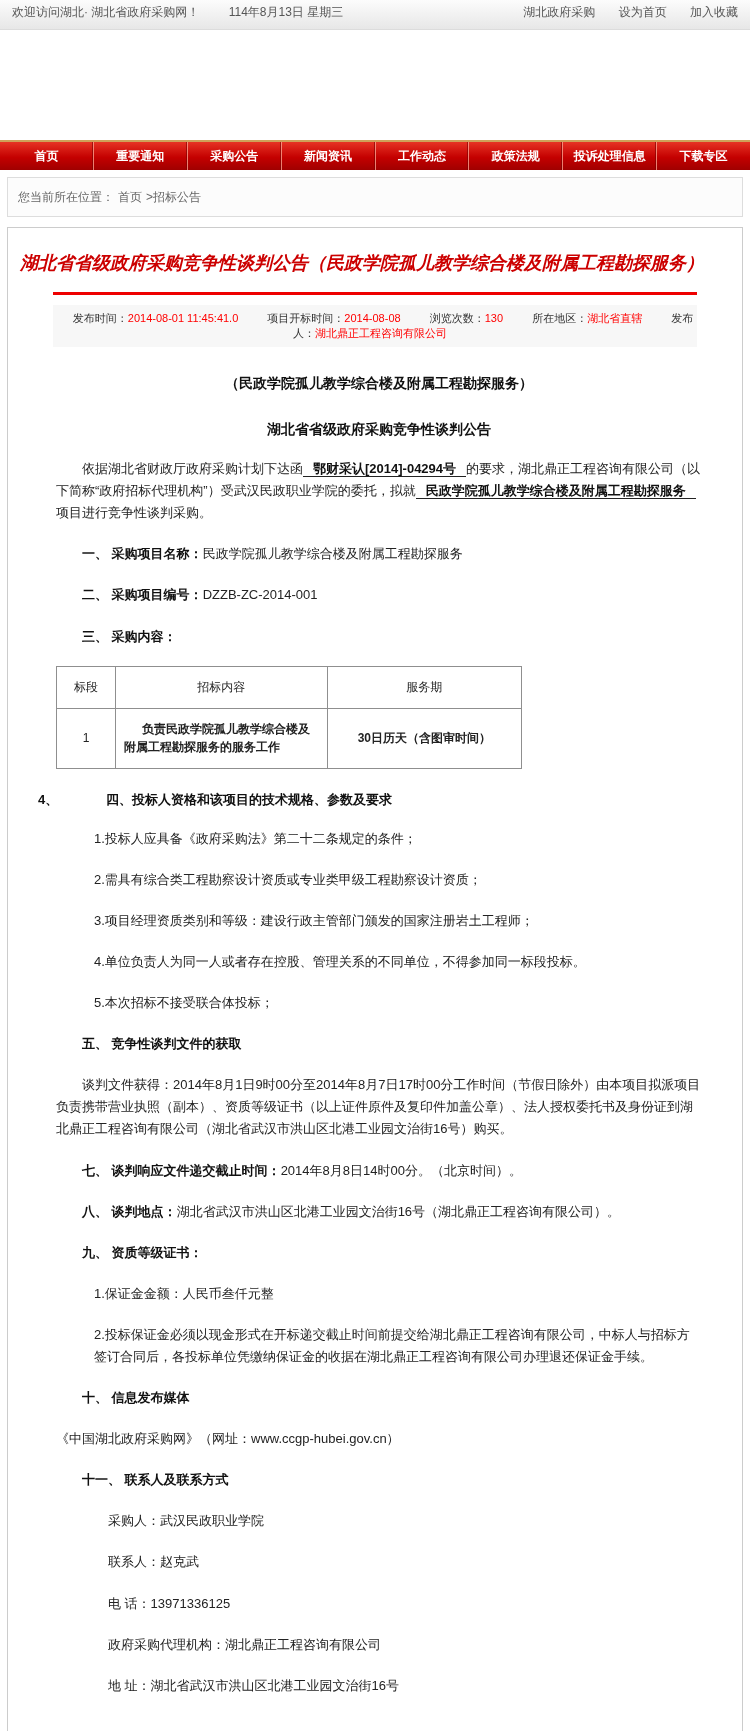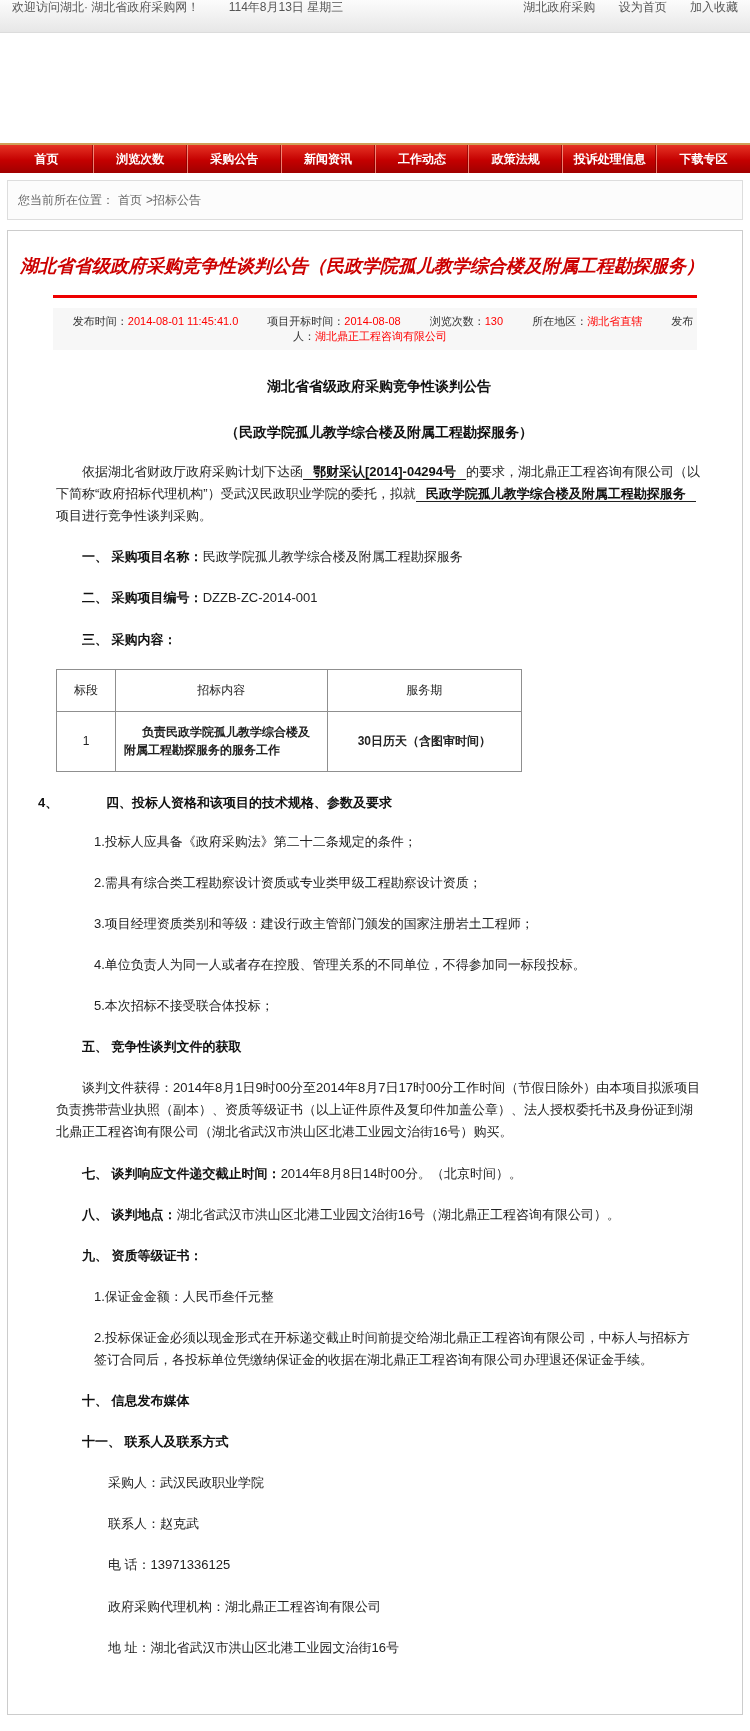--- a/index.html
+++ b/index.html
@@ -2,21 +2,21 @@
 <html style="--nav-red: #c40000; --title-red: #cc0000; --rule-red: #ee0000; --value-red: #ff0000;"><head>
 <meta charset="utf-8">
 <title></title>
 <style>
   * { margin:0; padding:0; box-sizing:border-box; }
   html,body { background:#fff; }
   body { width:750px; font-family:"Liberation Sans", sans-serif; color:#333; }
 
   
   .topbar { height:30px; background:linear-gradient(#fcfcfc,#e7e7e7); border-bottom:1px solid #dcdcdc;
-            display:flex; justify-content:space-between; align-items:flex-end; padding:16px 12px; font-size:12px; color:#555; }
+            display:flex; justify-content:space-between; align-items:flex-start; padding:4px 12px; font-size:12px; color:#555; }
   .topbar-left span { margin-right:26px; }
   .topbar-right a { color:#555; text-decoration:none; margin-left:20px; }
 
   .logo-space { height:110px; background:#fff; }
 
   
   .nav { height:30px; border-top:2px solid #cfa159; display:flex;
          background:linear-gradient(#e63324, var(--nav-red,#c40000) 55%, #a00000); }
   .nav-item { flex:1; display:flex; align-items:center; justify-content:center; color:#fff;
               font-weight:bold; font-size:12px; text-decoration:none;
@@ -68,21 +68,21 @@
     <a href="#">湖北政府采购</a>
     <a href="#">设为首页</a>
     <a href="#">加入收藏</a>
   </div>
 </div>
 
 <div class="logo-space"></div>
 
 <nav class="nav">
   <a href="#" class="nav-item">首页</a>
-  <a href="#" class="nav-item">浏览次数</a>
+  <a href="#" class="nav-item">重要通知</a>
   <a href="#" class="nav-item">采购公告</a>
   <a href="#" class="nav-item">新闻资讯</a>
   <a href="#" class="nav-item">工作动态</a>
   <a href="#" class="nav-item">政策法规</a>
   <a href="#" class="nav-item">投诉处理信息</a>
   <a href="#" class="nav-item">下载专区</a>
 </nav>
 
 <div class="breadcrumb">
   <span>您当前所在位置：</span>
@@ -96,22 +96,22 @@
 
   <div class="meta-bar">
     <span class="l">发布时间：</span><span class="v">2014-08-01 11:45:41.0</span>
     <span class="l">项目开标时间：</span><span class="v">2014-08-08</span>
     <span class="l">浏览次数：</span><span class="v">130</span>
     <span class="l">所在地区：</span><span class="v">湖北省直辖</span>
     <span class="l">发布人：</span><span class="v">湖北鼎正工程咨询有限公司</span>
   </div>
 
   <article>
+    <h2 class="doc-title">（民政学院孤儿教学综合楼及附属工程勘探服务）</h2>
     <h2 class="doc-title">湖北省省级政府采购竞争性谈判公告</h2>
-    <h2 class="doc-title">（民政学院孤儿教学综合楼及附属工程勘探服务）</h2>
 
     <p class="para-indent"><span>依据湖北省财政厅政府采购计划下达函</span><span class="u">鄂财采认[2014]-04294号</span><span>的要求，湖北鼎正工程咨询有限公司（以下简称“政府招标代理机构”）受武汉民政职业学院的委托，拟就</span><span class="u">民政学院孤儿教学综合楼及附属工程勘探服务</span><span>项目进行竞争性谈判采购。</span></p>
 
     <p class="sec"><b>一、 采购项目名称：</b><span>民政学院孤儿教学综合楼及附属工程勘探服务</span></p>
     <p class="sec"><b>二、 采购项目编号：</b><span>DZZB-ZC-2014-001</span></p>
     <p class="sec"><b>三、 采购内容：</b></p>
 
     <table class="proc">
       <tbody>
           <tr>
@@ -141,20 +141,21 @@
     <p class="para-indent">谈判文件获得：2014年8月1日9时00分至2014年8月7日17时00分工作时间（节假日除外）由本项目拟派项目负责携带营业执照（副本）、资质等级证书（以上证件原件及复印件加盖公章）、法人授权委托书及身份证到湖北鼎正工程咨询有限公司（湖北省武汉市洪山区北港工业园文治街16号）购买。</p>
 
     <p class="sec"><b>七、 谈判响应文件递交截止时间：</b><span>2014年8月8日14时00分。（北京时间）。</span></p>
     <p class="sec"><b>八、 谈判地点：</b><span>湖北省武汉市洪山区北港工业园文治街16号（湖北鼎正工程咨询有限公司）。</span></p>
 
     <p class="sec bold">九、 资质等级证书：</p>
     <p class="item">1.保证金金额：人民币叁仟元整</p>
     <p class="item">2.投标保证金必须以现金形式在开标递交截止时间前提交给湖北鼎正工程咨询有限公司，中标人与招标方签订合同后，各投标单位凭缴纳保证金的收据在湖北鼎正工程咨询有限公司办理退还保证金手续。</p>
 
     <p class="sec bold">十、 信息发布媒体</p>
+    <p>《中国湖北政府采购网》（网址：www.ccgp-hubei.gov.cn）</p>
 
     <p class="sec bold">十一、    联系人及联系方式</p>
     <p class="contact">采购人：武汉民政职业学院</p>
     <p class="contact">联系人：赵克武</p>
     <p class="contact">电  话：13971336125</p>
     <p class="contact">政府采购代理机构：湖北鼎正工程咨询有限公司</p>
     <p class="contact">地 址：湖北省武汉市洪山区北港工业园文治街16号</p>
 
   </article>
 </main>

